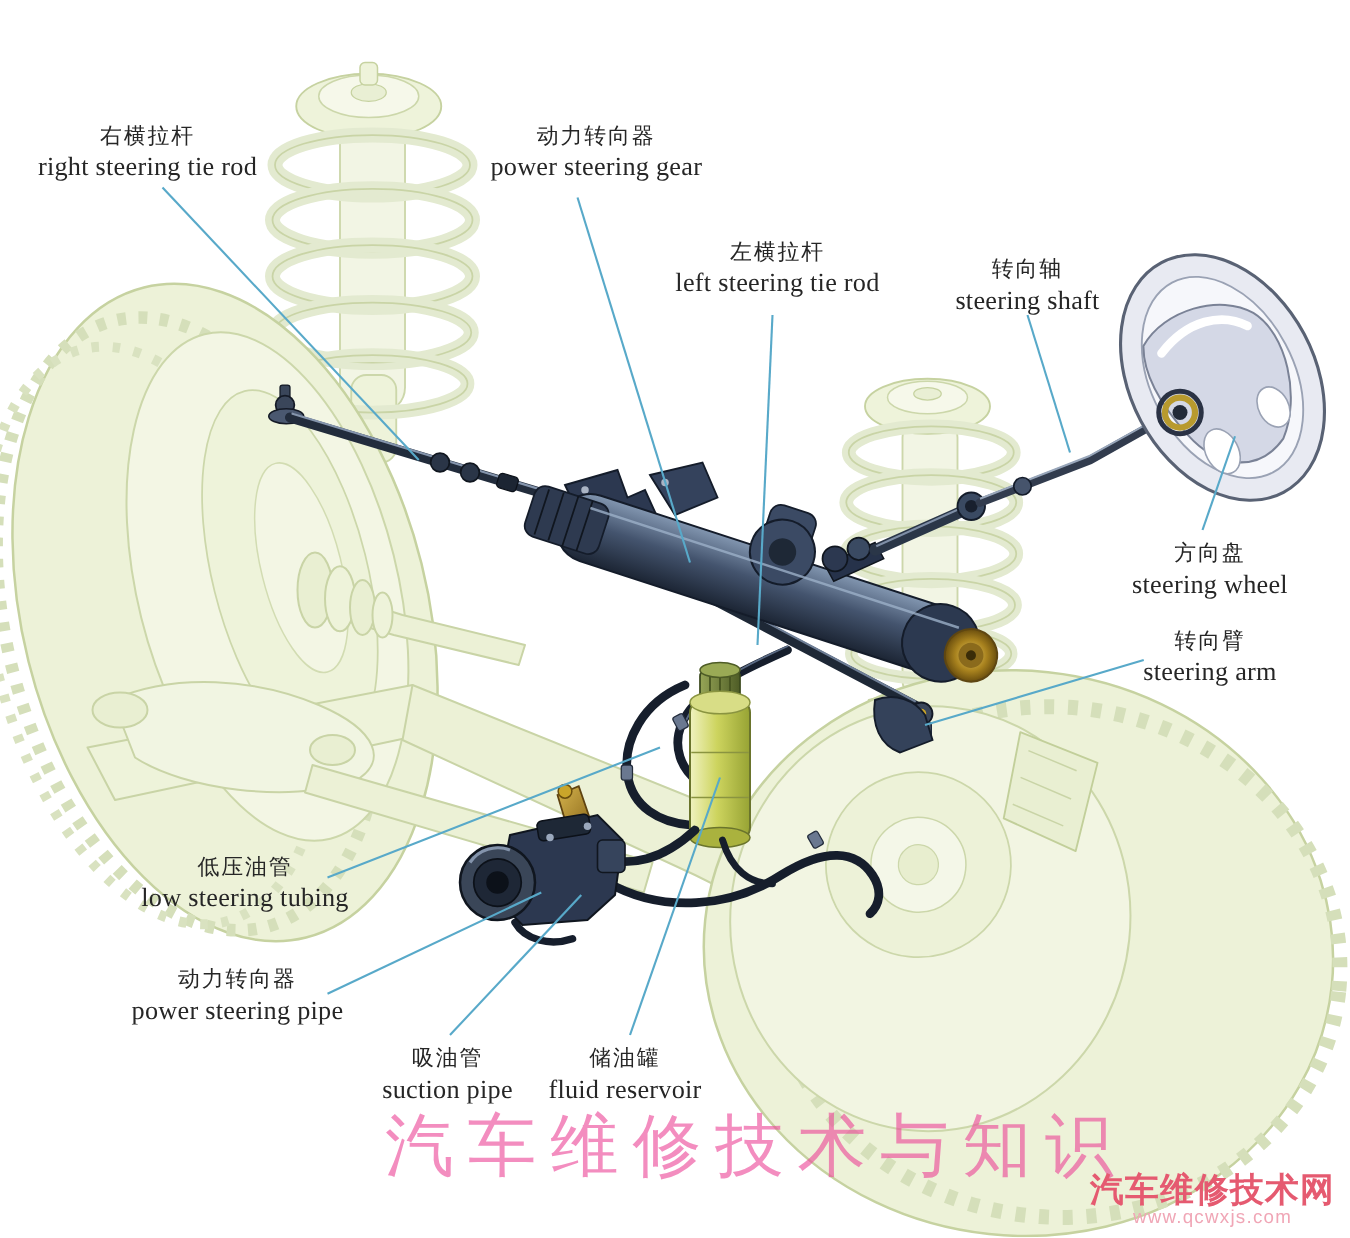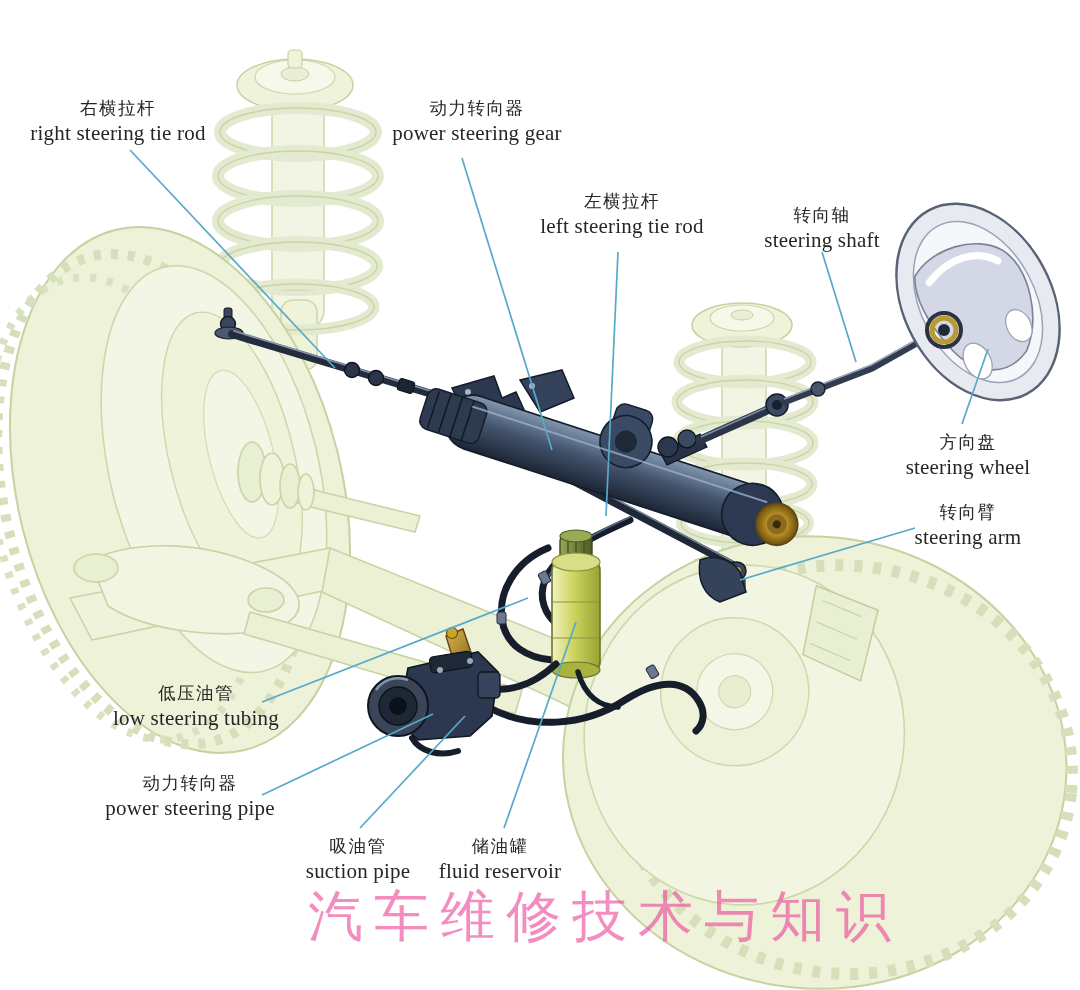--- a/index.html
+++ b/index.html
@@ -291,13 +291,17 @@
   <div class="label" style="left:358px;top:834px">
     <div class="zh">吸油管</div>
     <div class="en">suction pipe</div>
   </div>
   <div class="label" style="left:500px;top:834px">
     <div class="zh">储油罐</div>
     <div class="en">fluid reservoir</div>
   </div>
 
   <div id="wm-center">汽车维修技术与知识</div>
+  <div id="wm-site">
+    <div class="site-name" style="color: rgb(229, 90, 112);">汽车维修技术网</div>
+    <div class="site-url" style="color: rgb(240, 166, 182);">www.qcwxjs.com</div>
+  </div>
 </div>
 
 </body></html>

